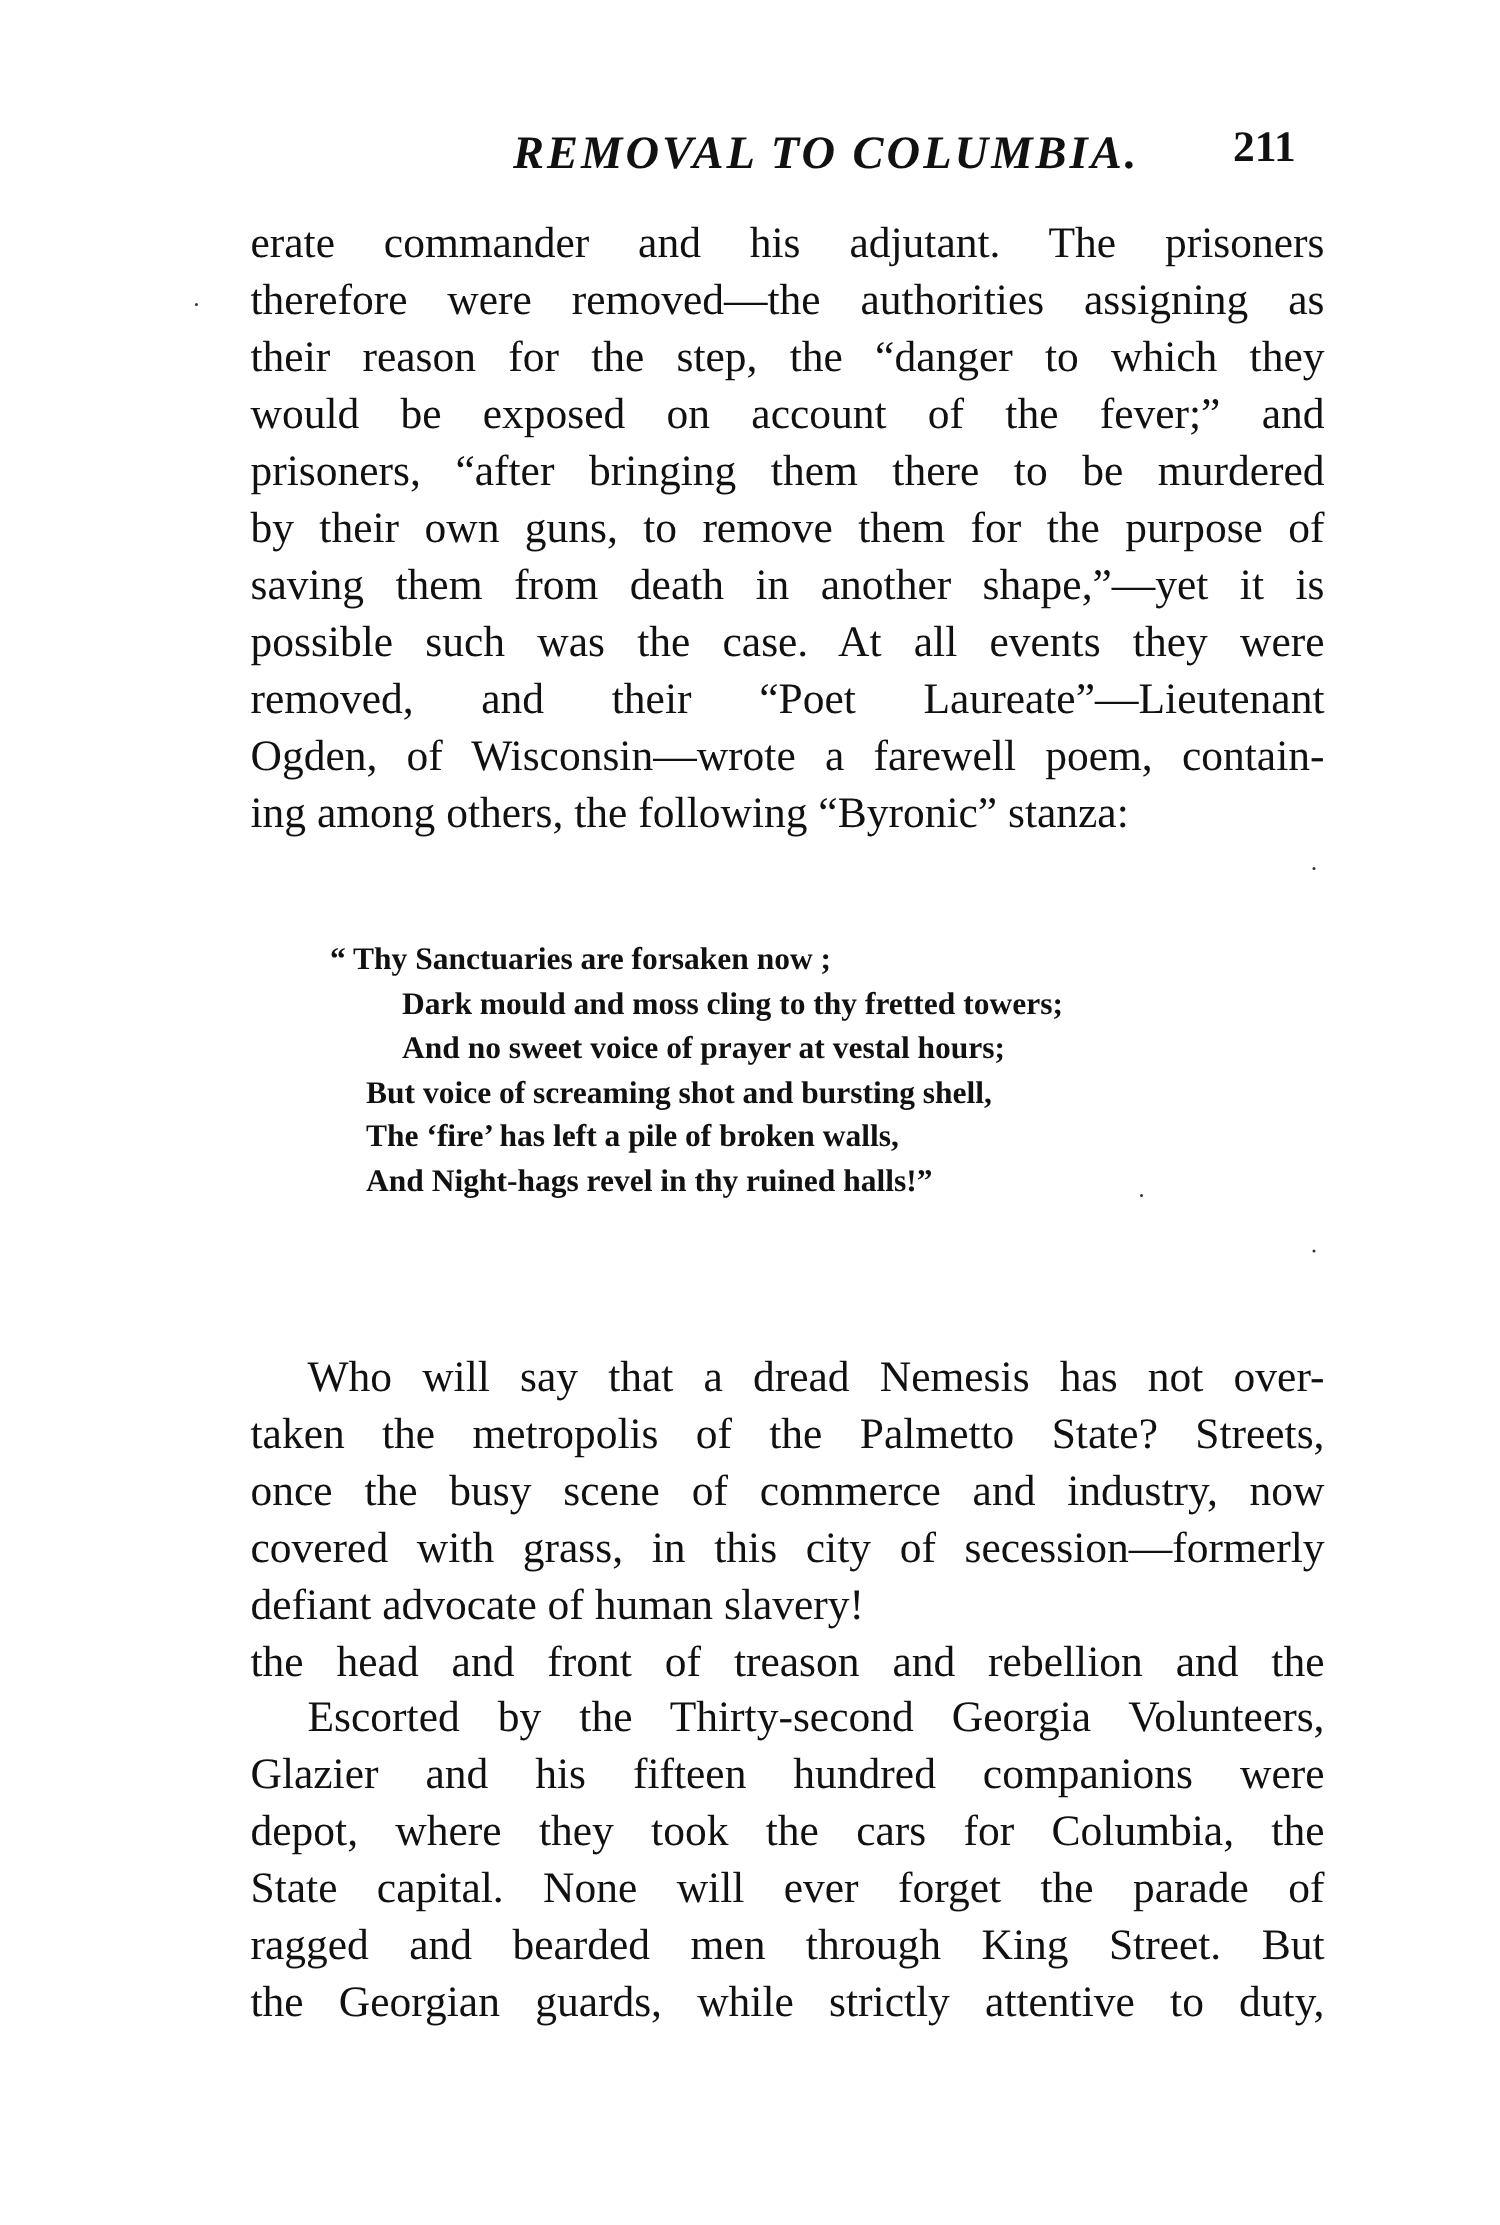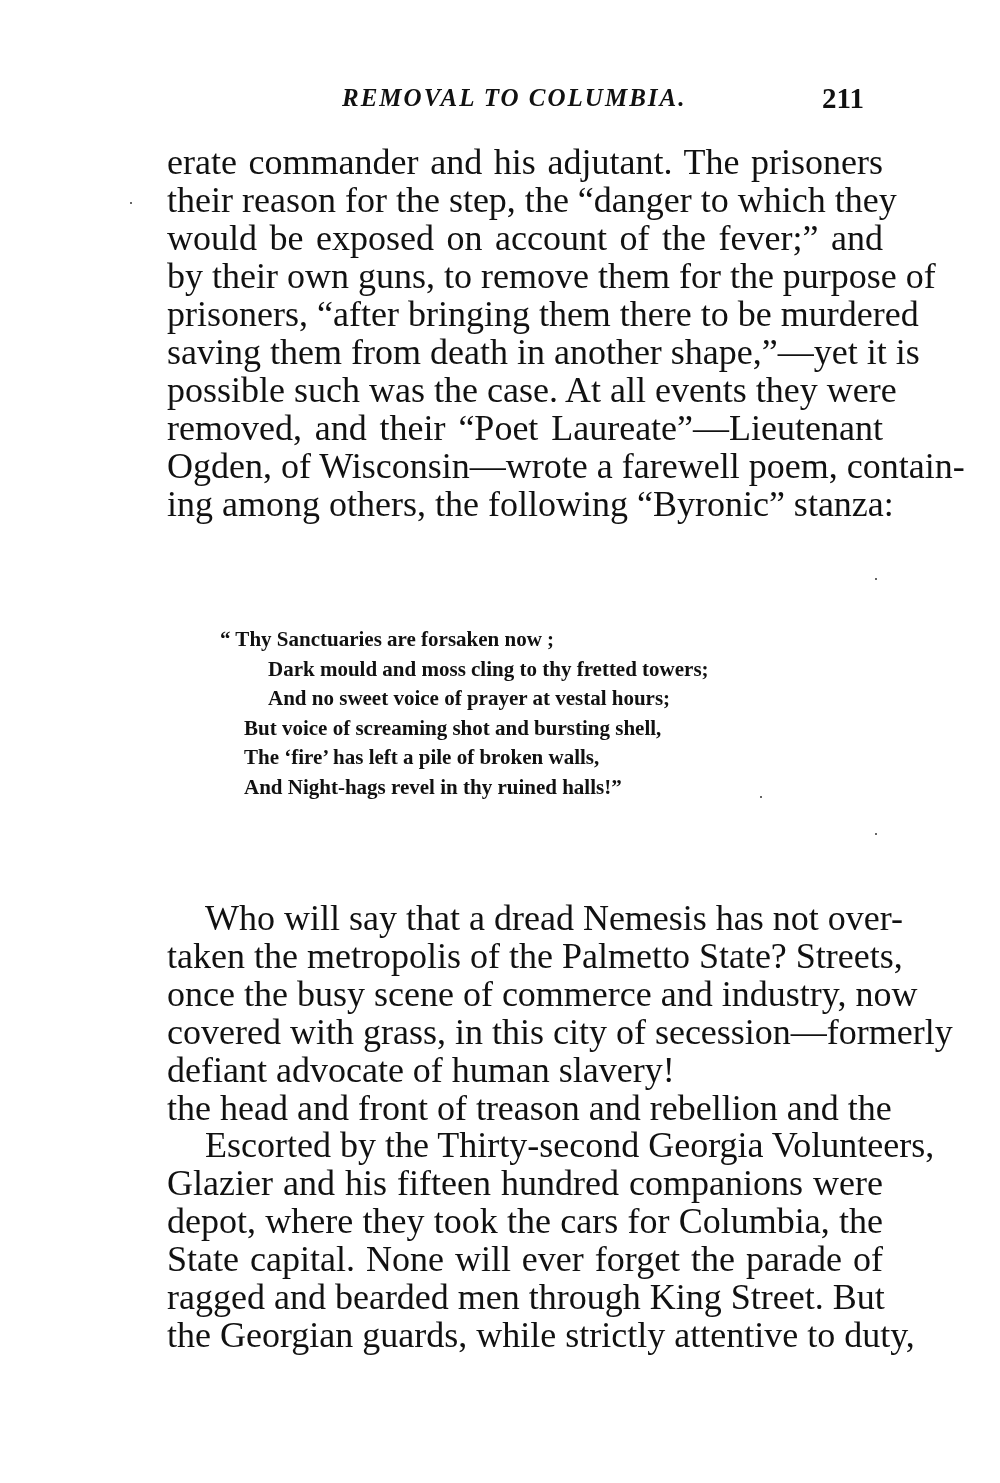--- a/index.html
+++ b/index.html
@@ -1,21 +1,21 @@
 <!DOCTYPE html>
 <html><head>
   <meta charset="utf-8">
   <style>
     html, body { margin: 0; padding: 0; background: #ffffff; }
     body { width: 1000px; height: 1483px; position: relative; overflow: hidden; color: #111; font-family: "Liberation Serif", "DejaVu Serif", serif; }
     .header { position: absolute; top: 80px; left: 0; width: 1000px; height: 40px; }
-    .running-head { position: absolute; left: 342px; top: 4px; font-style: italic; font-weight: bold; font-size: 25px; letter-spacing: 2px; }
+    .running-head { position: absolute; left: 342px; top: 4px; font-style: italic; font-weight: bold; font-size: 31px; letter-spacing: 2px; }
     .page-number { position: absolute; left: 822px; top: 2px; font-weight: bold; font-size: 29px; }
     .prose { position: absolute; left: 167px; width: 716px; }
-    .line { display: block; height: 38px; line-height: 38px; font-size: 36px; text-align: justify; text-align-last: justify; white-space: nowrap; }
+    .line { display: block; height: 38px; line-height: 38px; font-size: 29px; text-align: justify; text-align-last: justify; white-space: nowrap; }
     .line.last { text-align-last: left; }
     .line.indent { padding-left: 38px; }
     .p1 { top: 143px; }
     .poem { position: absolute; left: 220px; top: 625px; width: 620px; }
     .verse { display: block; height: 29.5px; line-height: 29.5px; font-size: 21px; font-weight: bold; white-space: nowrap; }
     .verse.l0 { padding-left: 0; }
     .verse.l1 { padding-left: 24px; }
     .verse.l2 { padding-left: 48px; }
     .p2 { top: 899px; }
     .p3 { top: 1126px; }
@@ -24,24 +24,25 @@
 </head>
 <body>
 
 <div class="header">
   <span class="running-head">REMOVAL TO COLUMBIA.</span>
   <span class="page-number">211</span>
 </div>
 
 <div class="prose p1">
   <span class="line">erate commander and his adjutant.  The prisoners</span>
+  <span class="line">therefore were removed—the authorities assigning as</span>
   <span class="line">their reason for the step, the “danger to which they</span>
   <span class="line">would be exposed on account of the fever;” and</span>
+  <span class="line">prisoners, “after bringing them there to be murdered</span>
   <span class="line">by their own guns, to remove them for the purpose of</span>
-  <span class="line">prisoners, “after bringing them there to be murdered</span>
   <span class="line">saving them from death in another shape,”—yet it is</span>
   <span class="line">possible such was the case.  At all events they were</span>
   <span class="line">removed, and their “Poet Laureate”—Lieutenant</span>
   <span class="line">Ogden, of Wisconsin—wrote a farewell poem, contain-</span>
   <span class="line last">ing among others, the following “Byronic” stanza:</span>
 </div>
 
 <div class="poem">
   <span class="verse l0">“ Thy Sanctuaries are forsaken now ;</span>
   <span class="verse l2">Dark mould and moss cling to thy fretted towers;</span>

